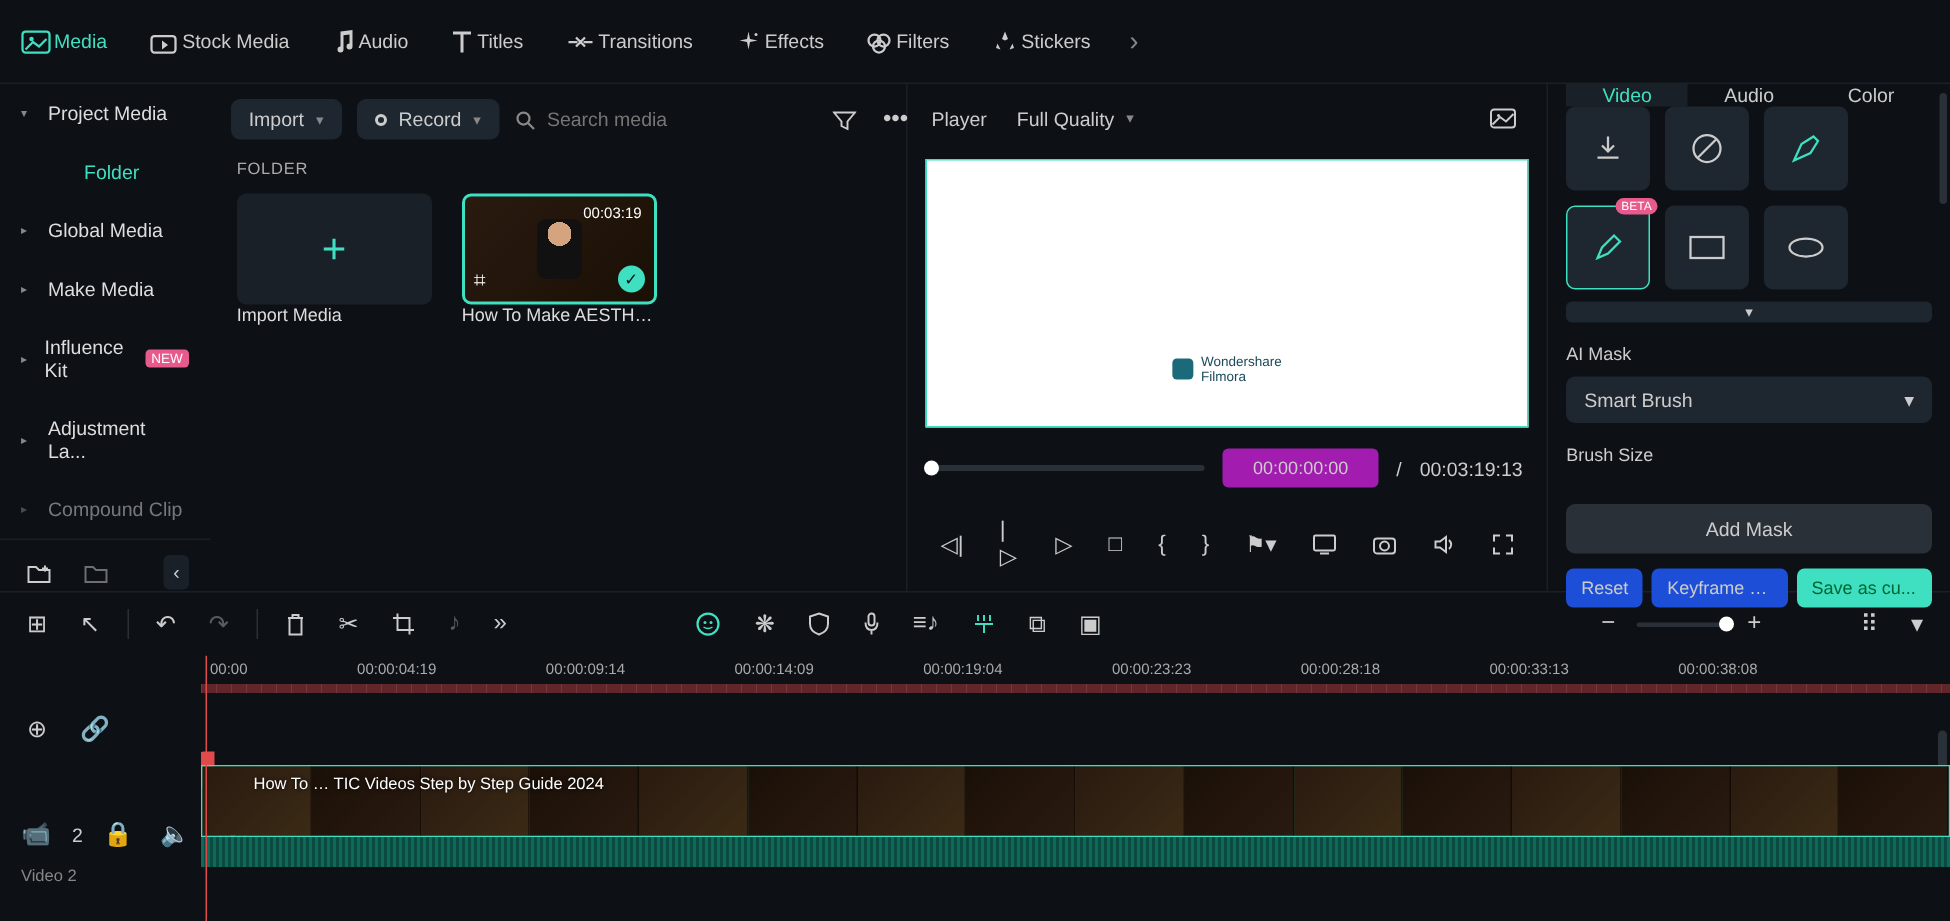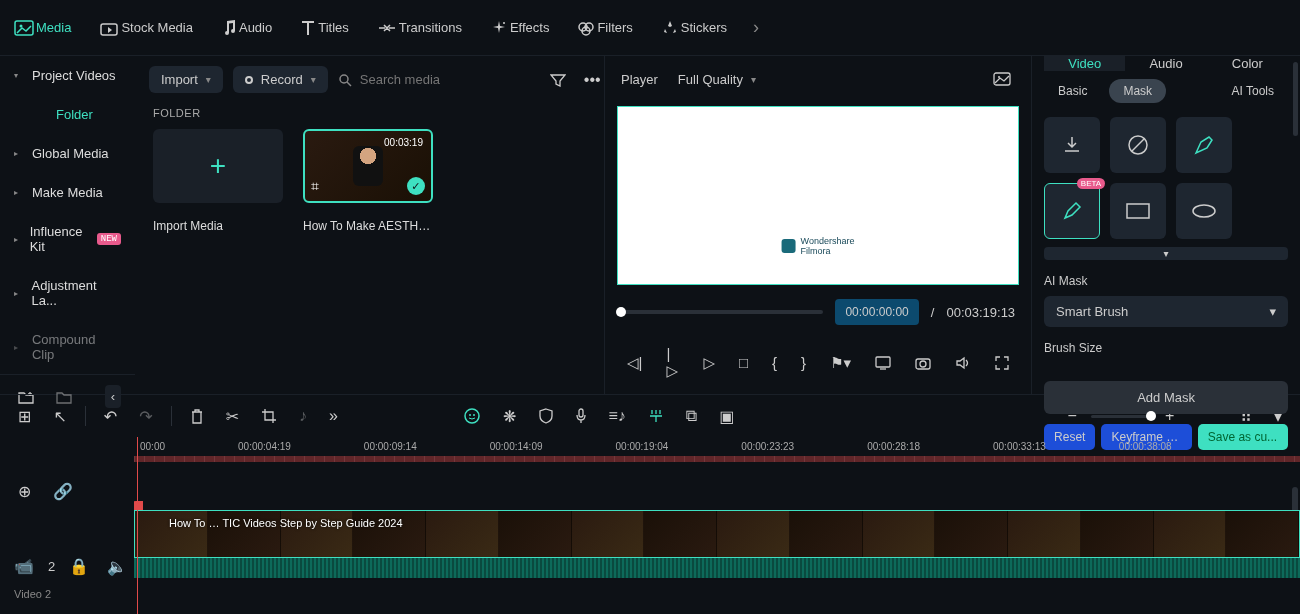--- a/index.html
+++ b/index.html
@@ -18,57 +18,57 @@
 .main { display: flex; flex: 1; min-height: 0; }
 
 
 .left { width: 605px; display: flex; flex-direction: column; border-right: 1px solid #1a2028; }
 .left-body { display: flex; flex: 1; min-height: 0; }
 .sidebar { width: 170px; display: flex; flex-direction: column; background: #0d1116; }
 .side-row { display: flex; align-items: center; gap: 8px; padding: 12px 14px; cursor: pointer; color: #ddd; }
 .side-row .tri { font-size: 8px; color: #888; width: 10px; }
 .side-row.sel { background: #0d1116; }
 .folder-row { color: #3ee0c1; padding: 12px 14px; text-align: left; padding-left: 56px; }
-.badge { font-size: 9px; padding: 1px 4px; border-radius: 3px; margin-left: 4px; font-family: Liberation Mono, monospace; }
+.badge { font-size: 9px; padding: 1px 4px; border-radius: 3px; margin-left: 4px; }
 .badge.new { background: #e85a8c; color: #fff; }
 .side-foot { margin-top: auto; display: flex; align-items: center; gap: 14px; padding: 10px 14px; border-top: 1px solid #1a2028; }
 .side-foot .collapse { margin-left: auto; background: #1a2028; border-radius: 4px; padding: 4px 6px; cursor: pointer; }
 
 
 .media { flex: 1; display: flex; flex-direction: column; }
 .media-toolbar { display: flex; align-items: center; gap: 10px; padding: 10px 14px; }
 .dd { background: #1e2630; border-radius: 6px; padding: 6px 12px; display: flex; align-items: center; gap: 8px; cursor: pointer; }
 .dd .caret { font-size: 10px; color: #888; }
 .rec-dot { width: 8px; height: 8px; border-radius: 50%; border: 2px solid #ccc; }
 .search { display: flex; align-items: center; gap: 8px; flex: 1; color: #888; }
 .ico-btn { color: #ccc; cursor: pointer; font-size: 16px; padding: 4px; }
 .section-label { font-size: 11px; color: #aaa; padding: 4px 18px 10px; letter-spacing: 0.5px; }
 .media-grid { display: flex; gap: 20px; padding: 0 18px; }
-.tile { width: 130px; display: flex; flex-direction: column; gap: 16px; }
+.tile { width: 130px; display: flex; flex-direction: column; gap: 0; }
 .tile-box { height: 74px; background: #1a2028; border-radius: 6px; display: flex; align-items: center; justify-content: center; position: relative; }
 .tile-box.plus { color: #3ee0c1; font-size: 28px; font-weight: 200; }
 .tile.clip .tile-box { border: 2px solid #3ee0c1; background: linear-gradient(135deg,#2a1a10,#1a1005); overflow: hidden; }
 .dur { position: absolute; top: 6px; right: 8px; font-size: 10px; color: #fff; }
 .check { position: absolute; bottom: 6px; right: 6px; background: #3ee0c1; color: #0d1116; width: 18px; height: 18px; border-radius: 50%; display: flex; align-items: center; justify-content: center; font-size: 11px; }
 .clip-ico { position: absolute; bottom: 6px; left: 6px; color: #fff; font-size: 14px; }
 .clip-person { position: absolute; left: 50%; top: 50%; transform: translate(-50%,-50%); width: 30px; height: 40px; background: radial-gradient(circle at 50% 25%, #d4a480 0 8px, transparent 8px), linear-gradient(#111,#111); border-radius: 6px; }
 .tile-label { font-size: 12px; color: #ddd; white-space: nowrap; overflow: hidden; text-overflow: ellipsis; }
 
 
 .player { width: 430px; display: flex; flex-direction: column; border-right: 1px solid #1a2028; padding: 0 8px; }
 .player-head { display: flex; align-items: center; gap: 12px; height: 46px; padding: 0 8px; }
 .player-head .dd { background: transparent; border: none; padding: 4px 8px; }
 .player-head .spacer { flex: 1; }
 .canvas { flex: 1; margin: 4px; background: #fff; border: 1px solid #3ee0c1; position: relative; }
 .wm { position: absolute; left: 50%; top: 73%; transform: translateX(-50%); display: flex; align-items: center; gap: 5px; color: #1a4a5a; font-size: 9px; }
 .wm-logo { width: 14px; height: 14px; background: #1a6a7a; border-radius: 3px; }
 .prog-row { display: flex; align-items: center; gap: 12px; padding: 10px 8px; }
 .prog { flex: 1; height: 4px; background: #2a3038; border-radius: 2px; position: relative; }
 .prog-dot { position: absolute; left: 0; top: 50%; transform: translate(-50%,-50%); width: 10px; height: 10px; background: #fff; border-radius: 50%; }
-.time-box { background: #0c4a6e; padding: 6px 10px; border-radius: 4px; font-size: 12px; }
+.time-box { background: #a21caf; padding: 6px 20px; border-radius: 4px; font-size: 12px; }
 .player-ctrl { display: flex; align-items: center; gap: 16px; padding: 6px 10px 10px; justify-content: center; color: #ccc; }
 .player-ctrl .ico-btn { font-size: 15px; }
 .player-ctrl .group-r { margin-left: auto; display: flex; gap: 16px; }
 
 
 .inspector { flex: 1; display: flex; flex-direction: column; padding: 0 12px; position: relative; }
 .insp-scroll { position: absolute; right: 2px; top: 6px; width: 5px; height: 74px; background: #2a3038; border-radius: 3px; }
 .tabs { display: flex; height: 46px; align-items: stretch; }
 .tab { flex: 1; display: flex; align-items: center; justify-content: center; cursor: pointer; color: #ccc; }
 .tab.active { color: #3ee0c1; background: #1a2028; }
@@ -199,21 +199,21 @@
     <div class="chev">›</div>
   </div>
 
   <div class="main">
 
     <div class="left">
       <div class="left-body">
         <div class="sidebar">
           <div class="side-row sel">
               <span class="tri">▾</span>
-              <span>Project Videos</span>
+              <span>Project Media</span>
             </div>
           <div class="folder-row"><span>Folder</span></div>
           <div class="side-row">
               <span class="tri">▸</span>
               <span>Global Media</span>
             </div>
           <div class="side-row">
               <span class="tri">▸</span>
               <span>Make Media</span>
             </div>
@@ -362,25 +362,20 @@
       </div>
     </div>
 
     <div class="inspector">
       <div class="insp-scroll"></div>
       <div class="tabs">
         <div class="tab active">Video</div>
         <div class="tab">Audio</div>
         <div class="tab">Color</div>
       </div>
-      <div class="subtabs">
-        <div class="pill">Basic</div>
-        <div class="pill active">Mask</div>
-        <div class="pill" style="margin-left:auto">AI Tools</div>
-      </div>
       <div class="mask-grid">
         <div class="mask-btn">
             <svg width="24" height="24" viewBox="0 0 24 24">
               <path d="M12 4 V14 M8 10 L12 14 L16 10 M5 18 H19" stroke="currentColor" stroke-width="1.5" fill="none"></path>
             </svg>
           </div>
         <div class="mask-btn">
             <svg width="24" height="24" viewBox="0 0 24 24">
               <circle cx="12" cy="12" r="9" fill="none" stroke="currentColor" stroke-width="1.5"></circle>
               <path d="M6 18 L18 6" stroke="currentColor" stroke-width="1.5"></path>
@@ -496,21 +491,21 @@
           <span class="ico-btn">⊕</span>
           <span class="ico-btn">🔗</span>
         </div>
         <div class="tl-left-bot">
           <span class="ico-btn">📹</span>
           <span>2</span>
           <span class="ico-btn">🔒</span>
           <span class="ico-btn">🔈</span>
           <span class="ico-btn">👁</span>
         </div>
-        <div class="lbl" style="padding:0 14px 14px;font-size:11px;color:#888">Video 2</div>
+        <div class="lbl" style="padding:0 14px 24px;font-size:11px;color:#888">Video 2</div>
       </div>
       <div class="tl-right">
         <div class="tl-scroll"></div>
         <div class="playhead"></div>
         <div class="ruler">
           <span>00:00</span>
           <span>00:00:04:19</span>
           <span>00:00:09:14</span>
           <span>00:00:14:09</span>
           <span>00:00:19:04</span>

